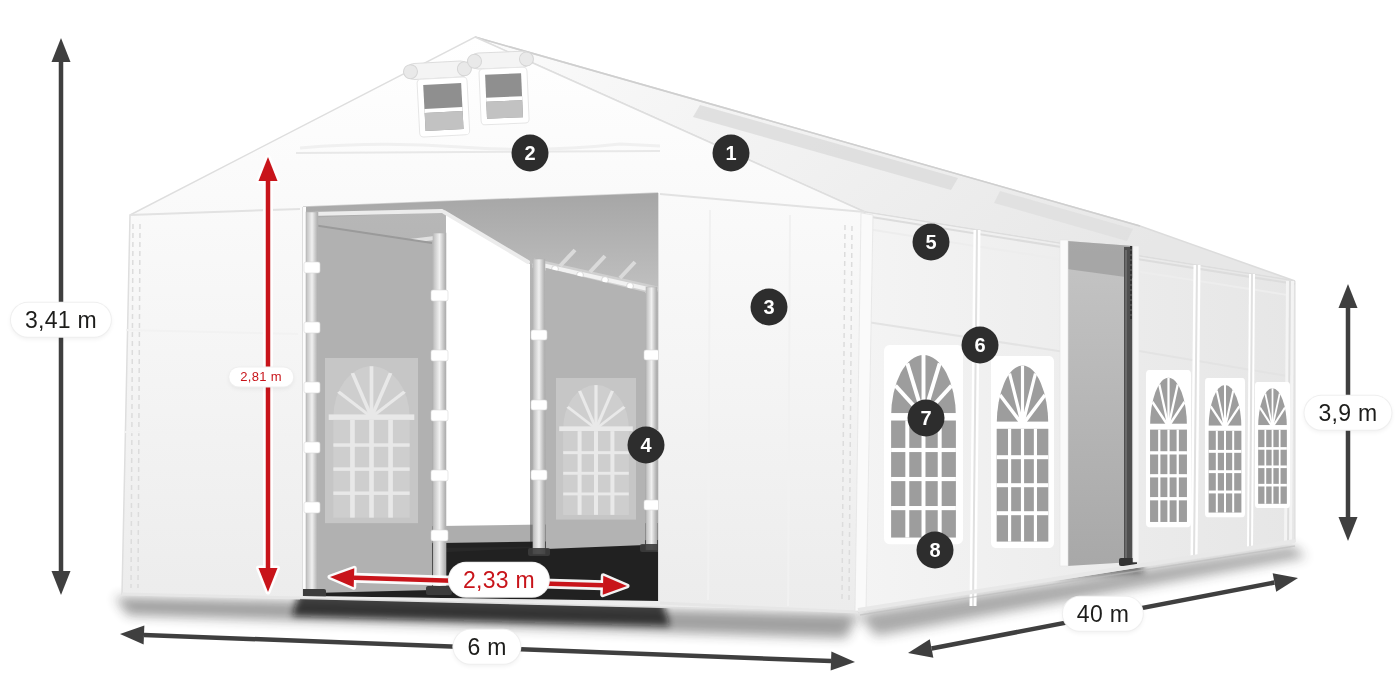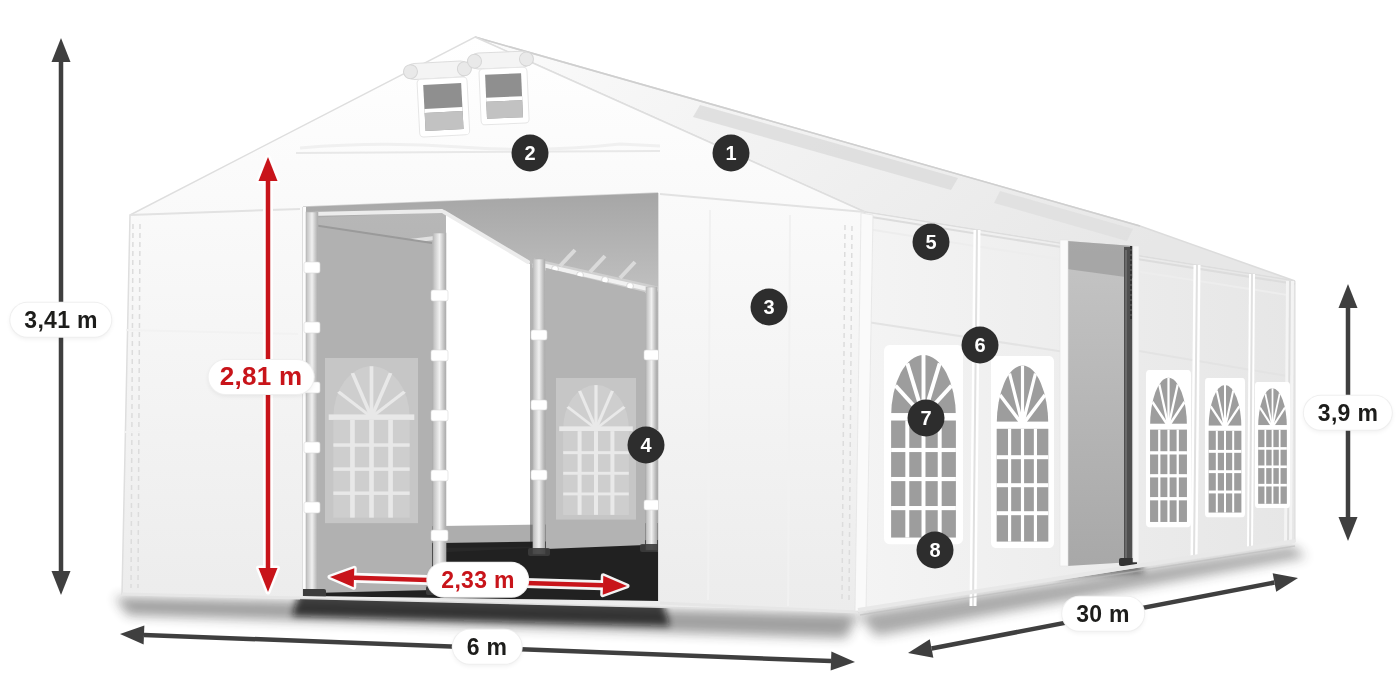--- a/index.html
+++ b/index.html
@@ -4,28 +4,28 @@
 <style>
   html,body{margin:0;padding:0;background:#ffffff;}
   .stage{
     position:relative;width:1400px;height:700px;background:#ffffff;overflow:hidden;
     font-family:"Liberation Sans", sans-serif;
   }
   .stage svg{position:absolute;left:0;top:0;}
   .dim{
     position:absolute;transform:translate(-50%,-50%);
     background:#ffffff;border-radius:22px;padding:4px 14px;
-    font-weight:bold;font-size:23px;line-height:1.15;color:#1d1d1b;
+    font-weight:normal;font-size:23px;line-height:1.15;color:#1d1d1b;
     letter-spacing:.3px;white-space:nowrap;
     box-shadow:0 0 0 1px #efefef, 0 2px 5px rgba(0,0,0,.07);
     z-index:30;
     text-align:right;
   }
   .dim.accent{color:#c8141a;}
-  .dim.sm{font-size:26px;padding:2px 11px;border-radius:18px;}
+  .dim.sm{font-size:13px;padding:2px 11px;border-radius:18px;}
   .badge{
     position:absolute;transform:translate(-50%,-50%);
     width:37px;height:37px;border-radius:50%;
     background:#2d2d2d;color:#ffffff;
     font-weight:bold;font-size:20px;
     display:flex;align-items:center;justify-content:center;
     z-index:40;user-select:none;
   }
 </style>
 </head>
@@ -359,23 +359,23 @@
           <polygon points="1348,541,1338.5,517,1357.5,517" fill="#ffffff" stroke="#ffffff" stroke-width="5" stroke-linejoin="round" opacity="0.95"></polygon>
           <line x1="1348" y1="308" x2="1348" y2="517" stroke="#3f3f3f" stroke-width="4.5"></line>
           <polygon points="1348,284,1338.5,308,1357.5,308" fill="#3f3f3f"></polygon>
           <polygon points="1348,541,1338.5,517,1357.5,517" fill="#3f3f3f"></polygon>
         </g>
       </g>
 </svg>
 
 <div class="dim" style="left:61px;top:320px;">3,41 m</div>
 <div class="dim accent sm" style="left:261px;top:377px;">2,81 m</div>
-<div class="dim accent" style="left:478px;top:580px;">2,33 m</div>
+<div class="dim accent" style="left:499px;top:580px;">2,33 m</div>
 <div class="dim" style="left:487px;top:647px;">6 m</div>
-<div class="dim" style="left:1103px;top:614px;">30 m</div>
+<div class="dim" style="left:1103px;top:614px;">40 m</div>
 <div class="dim" style="left:1348px;top:413px;">3,9 m</div>
 
 <div class="badge" style="left:731px;top:153px;">1</div>
 <div class="badge" style="left:530px;top:153px;">2</div>
 <div class="badge" style="left:769px;top:307px;">3</div>
 <div class="badge" style="left:646px;top:445px;">4</div>
 <div class="badge" style="left:931px;top:242px;">5</div>
 <div class="badge" style="left:980px;top:345px;">6</div>
 <div class="badge" style="left:926px;top:418px;">7</div>
 <div class="badge" style="left:935px;top:550px;">8</div>

